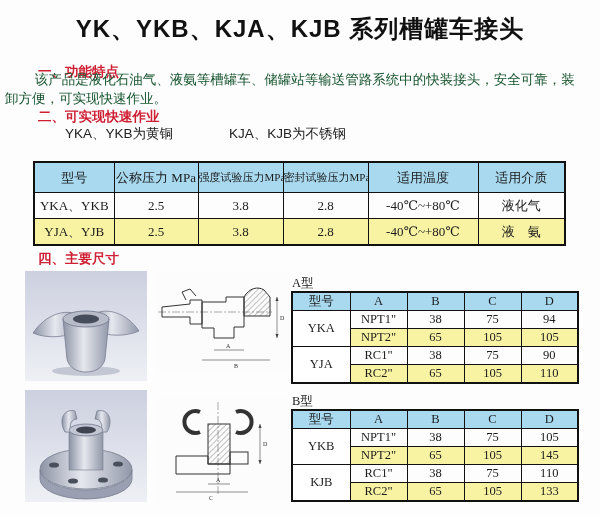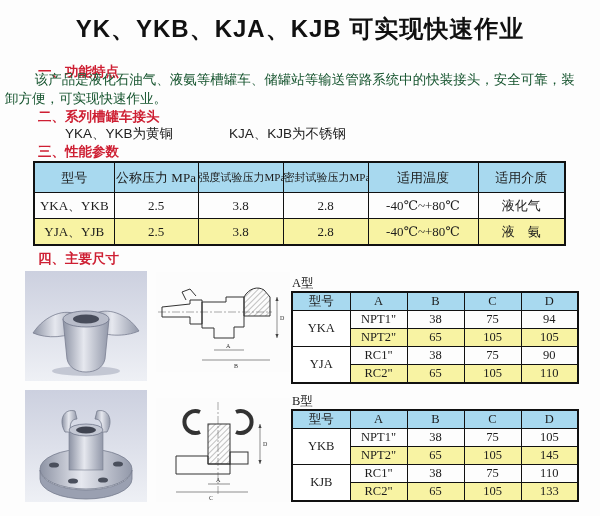--- a/index.html
+++ b/index.html
@@ -73,31 +73,30 @@
   .drawing { position:absolute; }
   #drawA { left:156px; top:272px; }
   #drawB { left:156px; top:398px; }
   .dim-letter { font-family:"Liberation Serif",serif; font-size:6px; fill:#333; }
 </style>
 </head>
 <body>
 
 <div class="page">
 
-  <div class="title">YK、YKB、KJA、KJB 可实现快速作业</div>
+  <div class="title">YK、YKB、KJA、KJB 系列槽罐车接头</div>
 
   <div class="sec-head h1">一、功能特点</div>
   <div class="para">该产品是液化石油气、液氨等槽罐车、储罐站等输送管路系统中的快装接头，安全可靠，装卸方便，可实现快速作业。</div>
 
-  <div class="sec-head h2">二、系列槽罐车接头</div>
+  <div class="sec-head h2">二、可实现快速作业</div>
   <div class="materials">
     <span>YKA、YKB为黄铜</span><span class="gap"></span><span>KJA、KJB为不锈钢</span>
   </div>
 
-  <div class="sec-head h3">三、性能参数</div>
 
   <table class="tbl perf">
     <colgroup>
       <col style="width:80px">
         <col style="width:84px">
         <col style="width:85px">
       <col style="width:85px">
         <col style="width:110px">
         <col style="width:87px">
     </colgroup>

